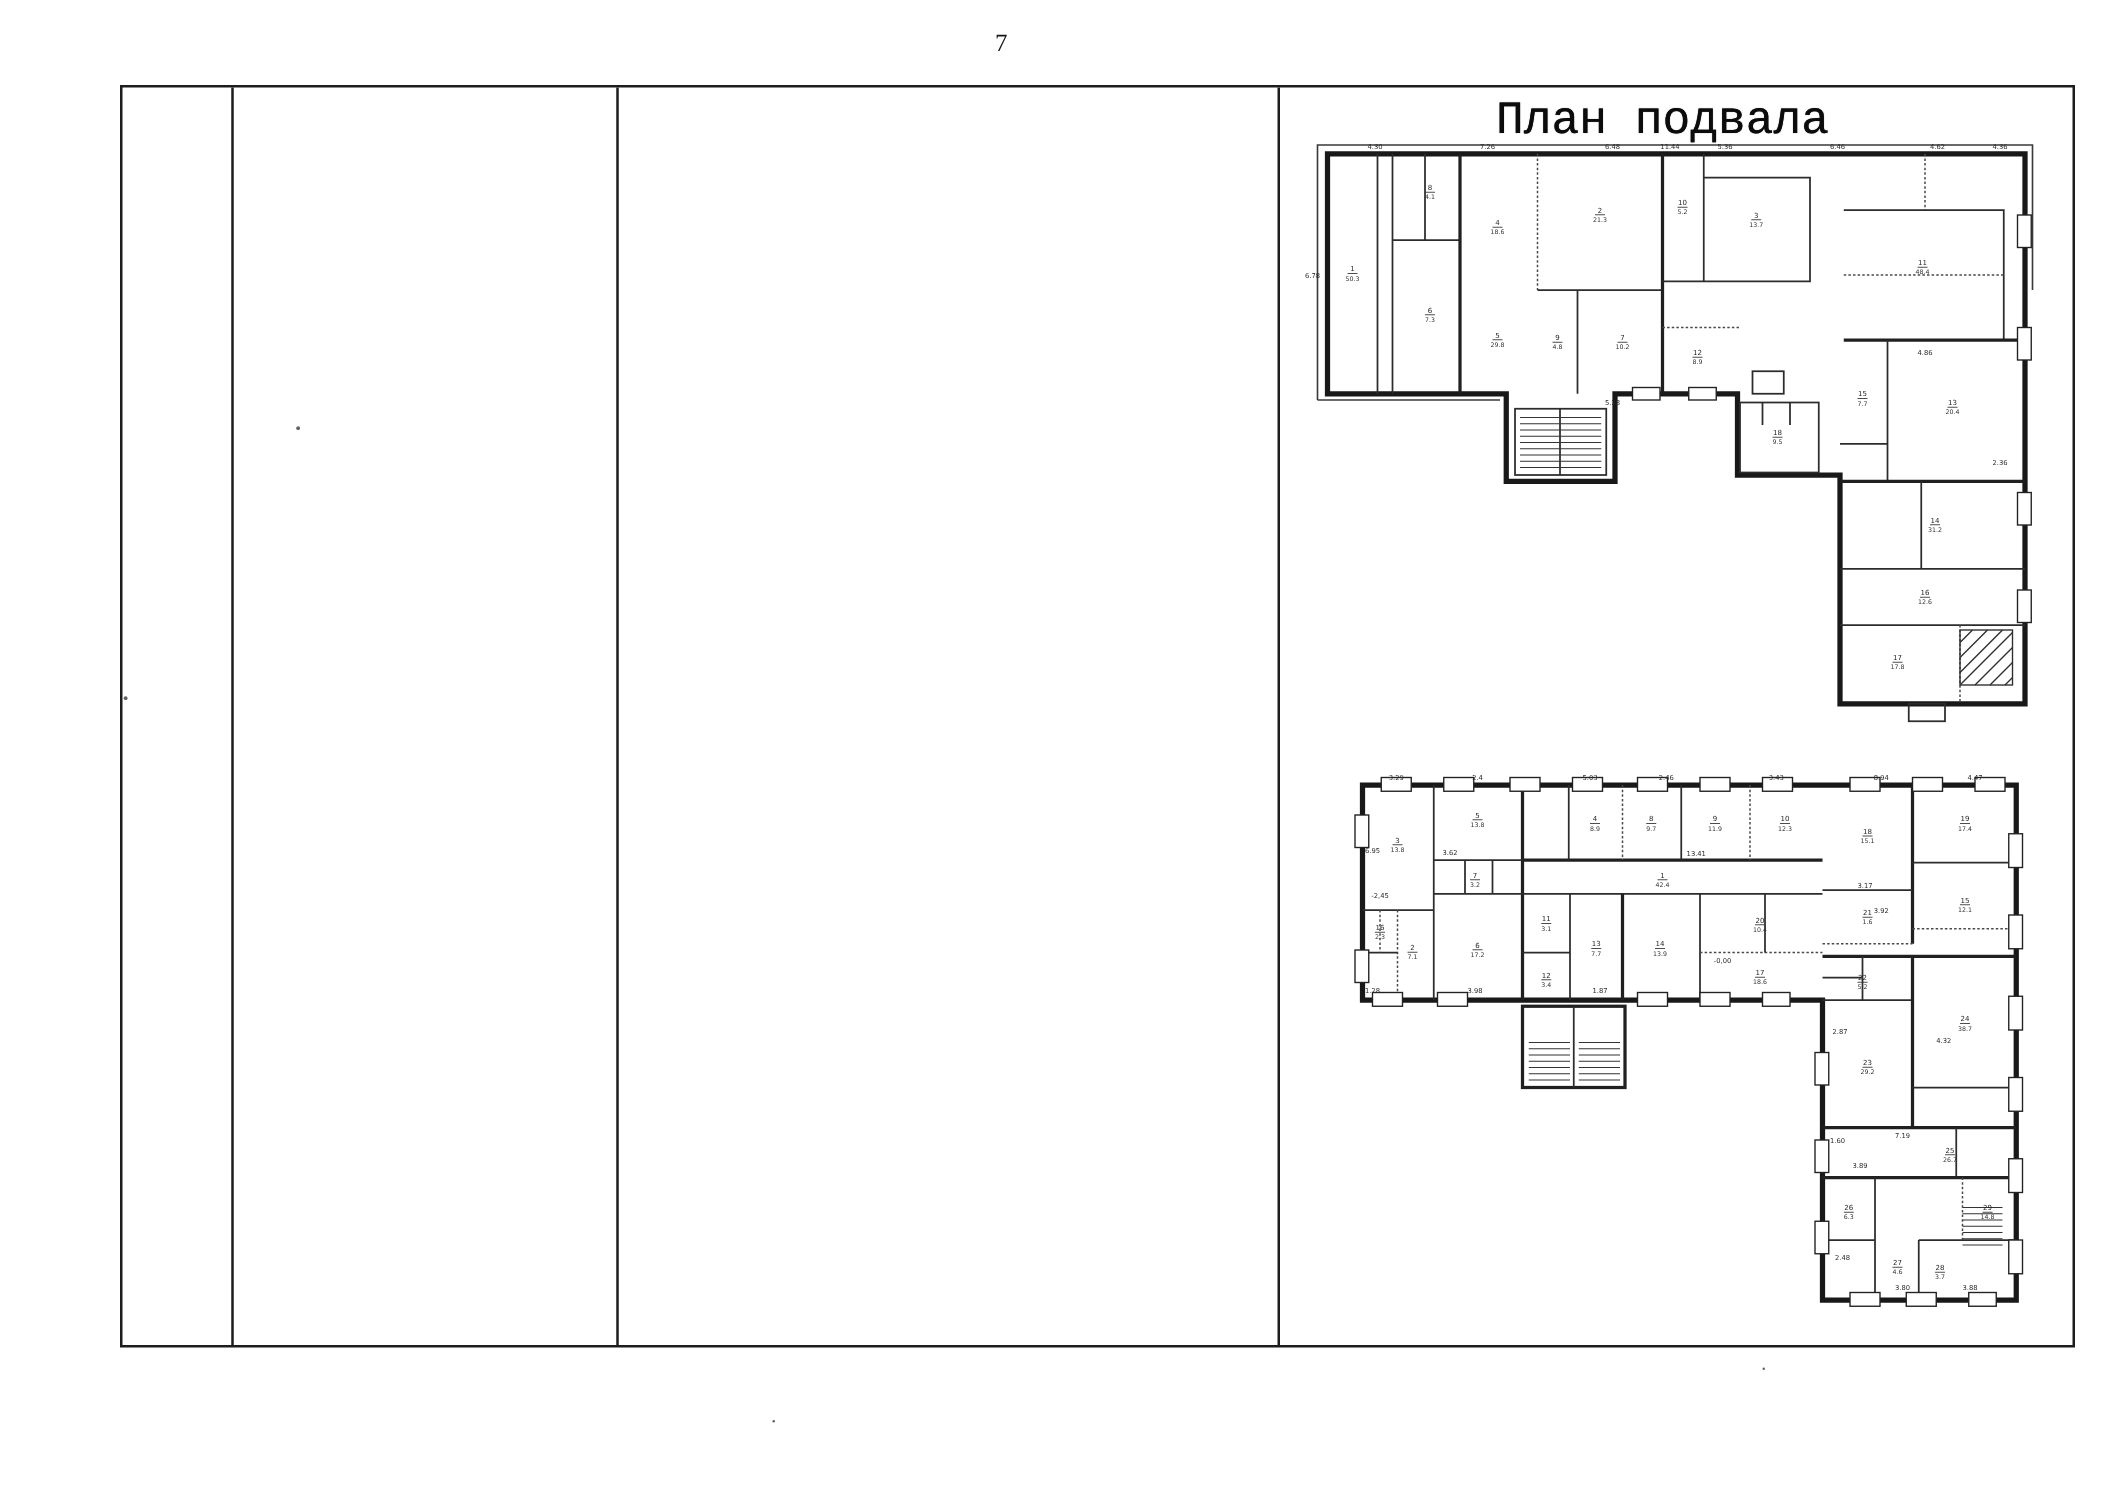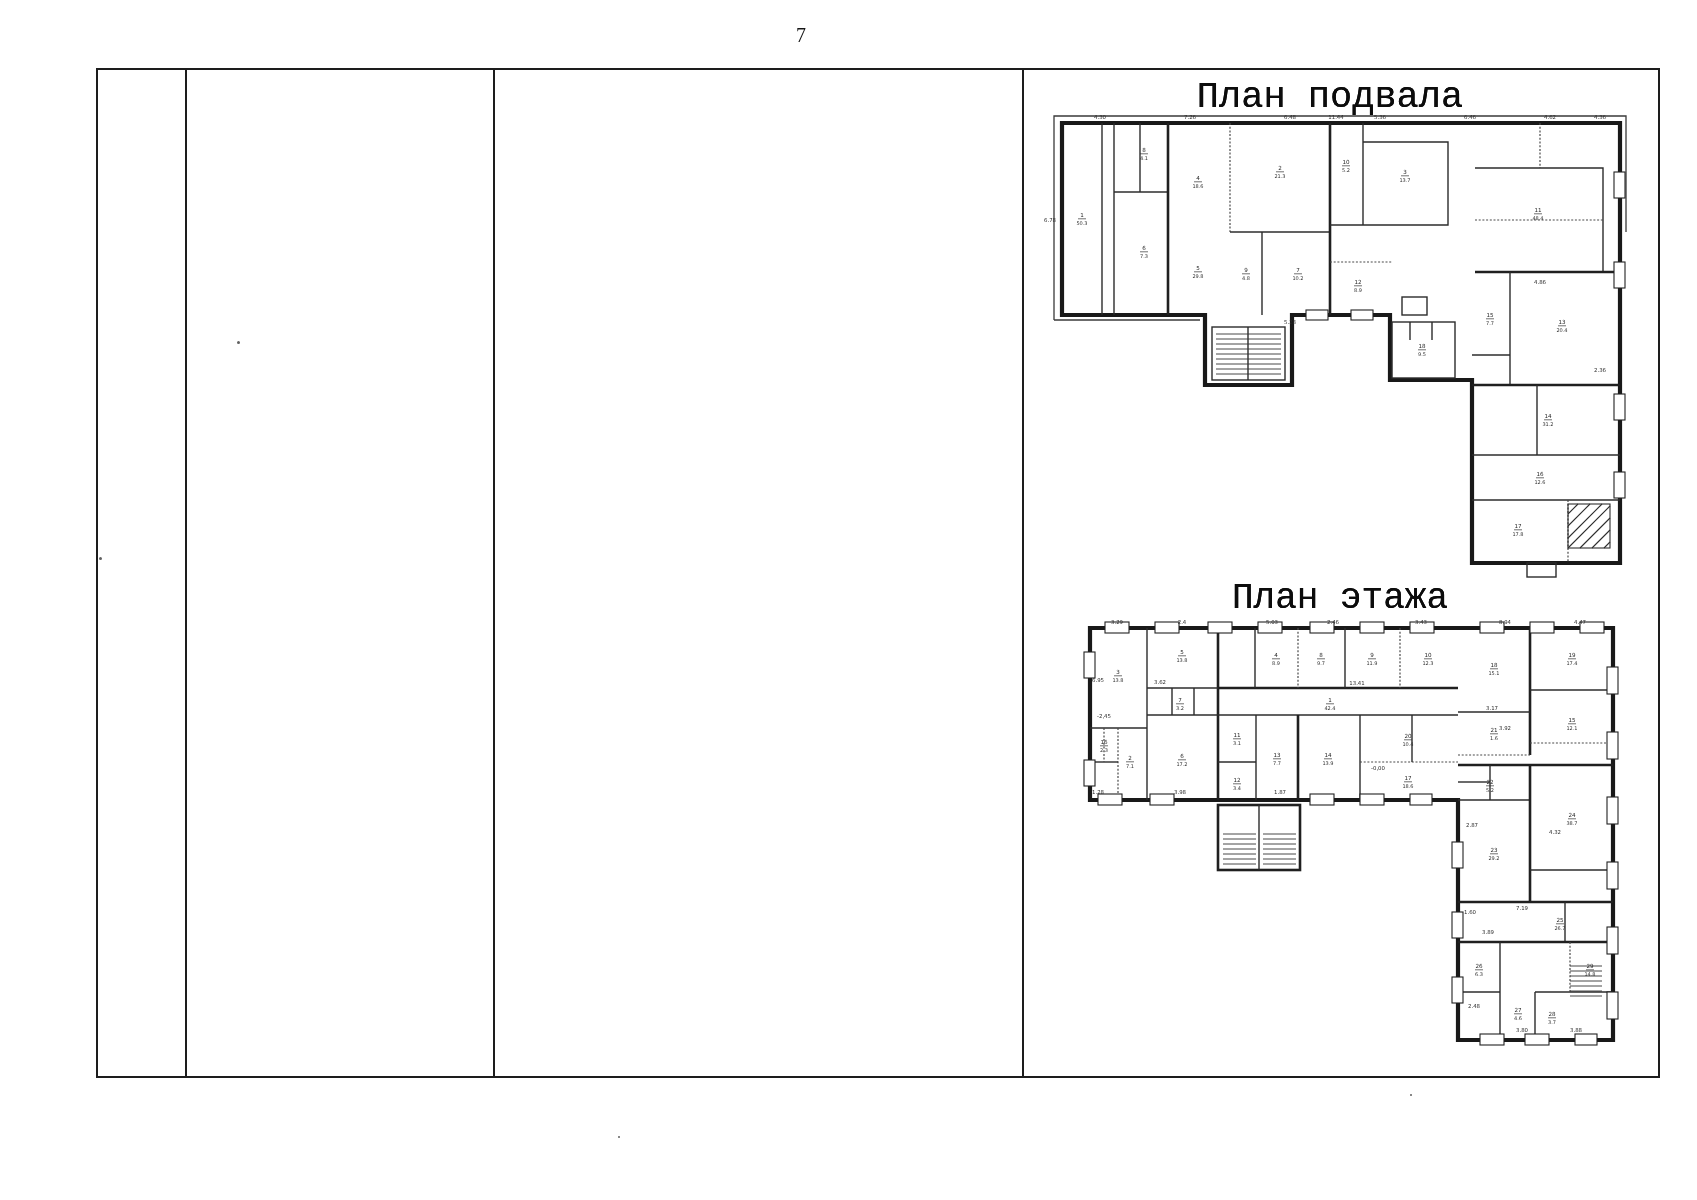--- a/index.html
+++ b/index.html
@@ -38,21 +38,20 @@
 
   <div class="pageno">7</div>
 
   <div class="tbl">
     <div class="vline v1"></div>
     <div class="vline v2"></div>
     <div class="vline v3"></div>
   </div>
 
   <div class="fig-title t-basement">План подвала</div>
-  <div class="fig-title t-floor">План этажа</div>
 
   <svg style="left:1040px;top:112px;" width="600" height="480" viewBox="0 0 600 480">
     <g>
       <path class="wf" d="M14,208 V4 H586 V120"></path>
       <path class="wf" d="M14,208 H160"></path>
       <path class="wo" d="M22,11 H580 V451 H432 V268 H350 V203 H252 V273 H165 V203 H22 Z"></path>
     </g>
     <g>
       <path class="w1" d="M62,11 V203"></path>
       <path class="w1" d="M74,11 V203"></path>

